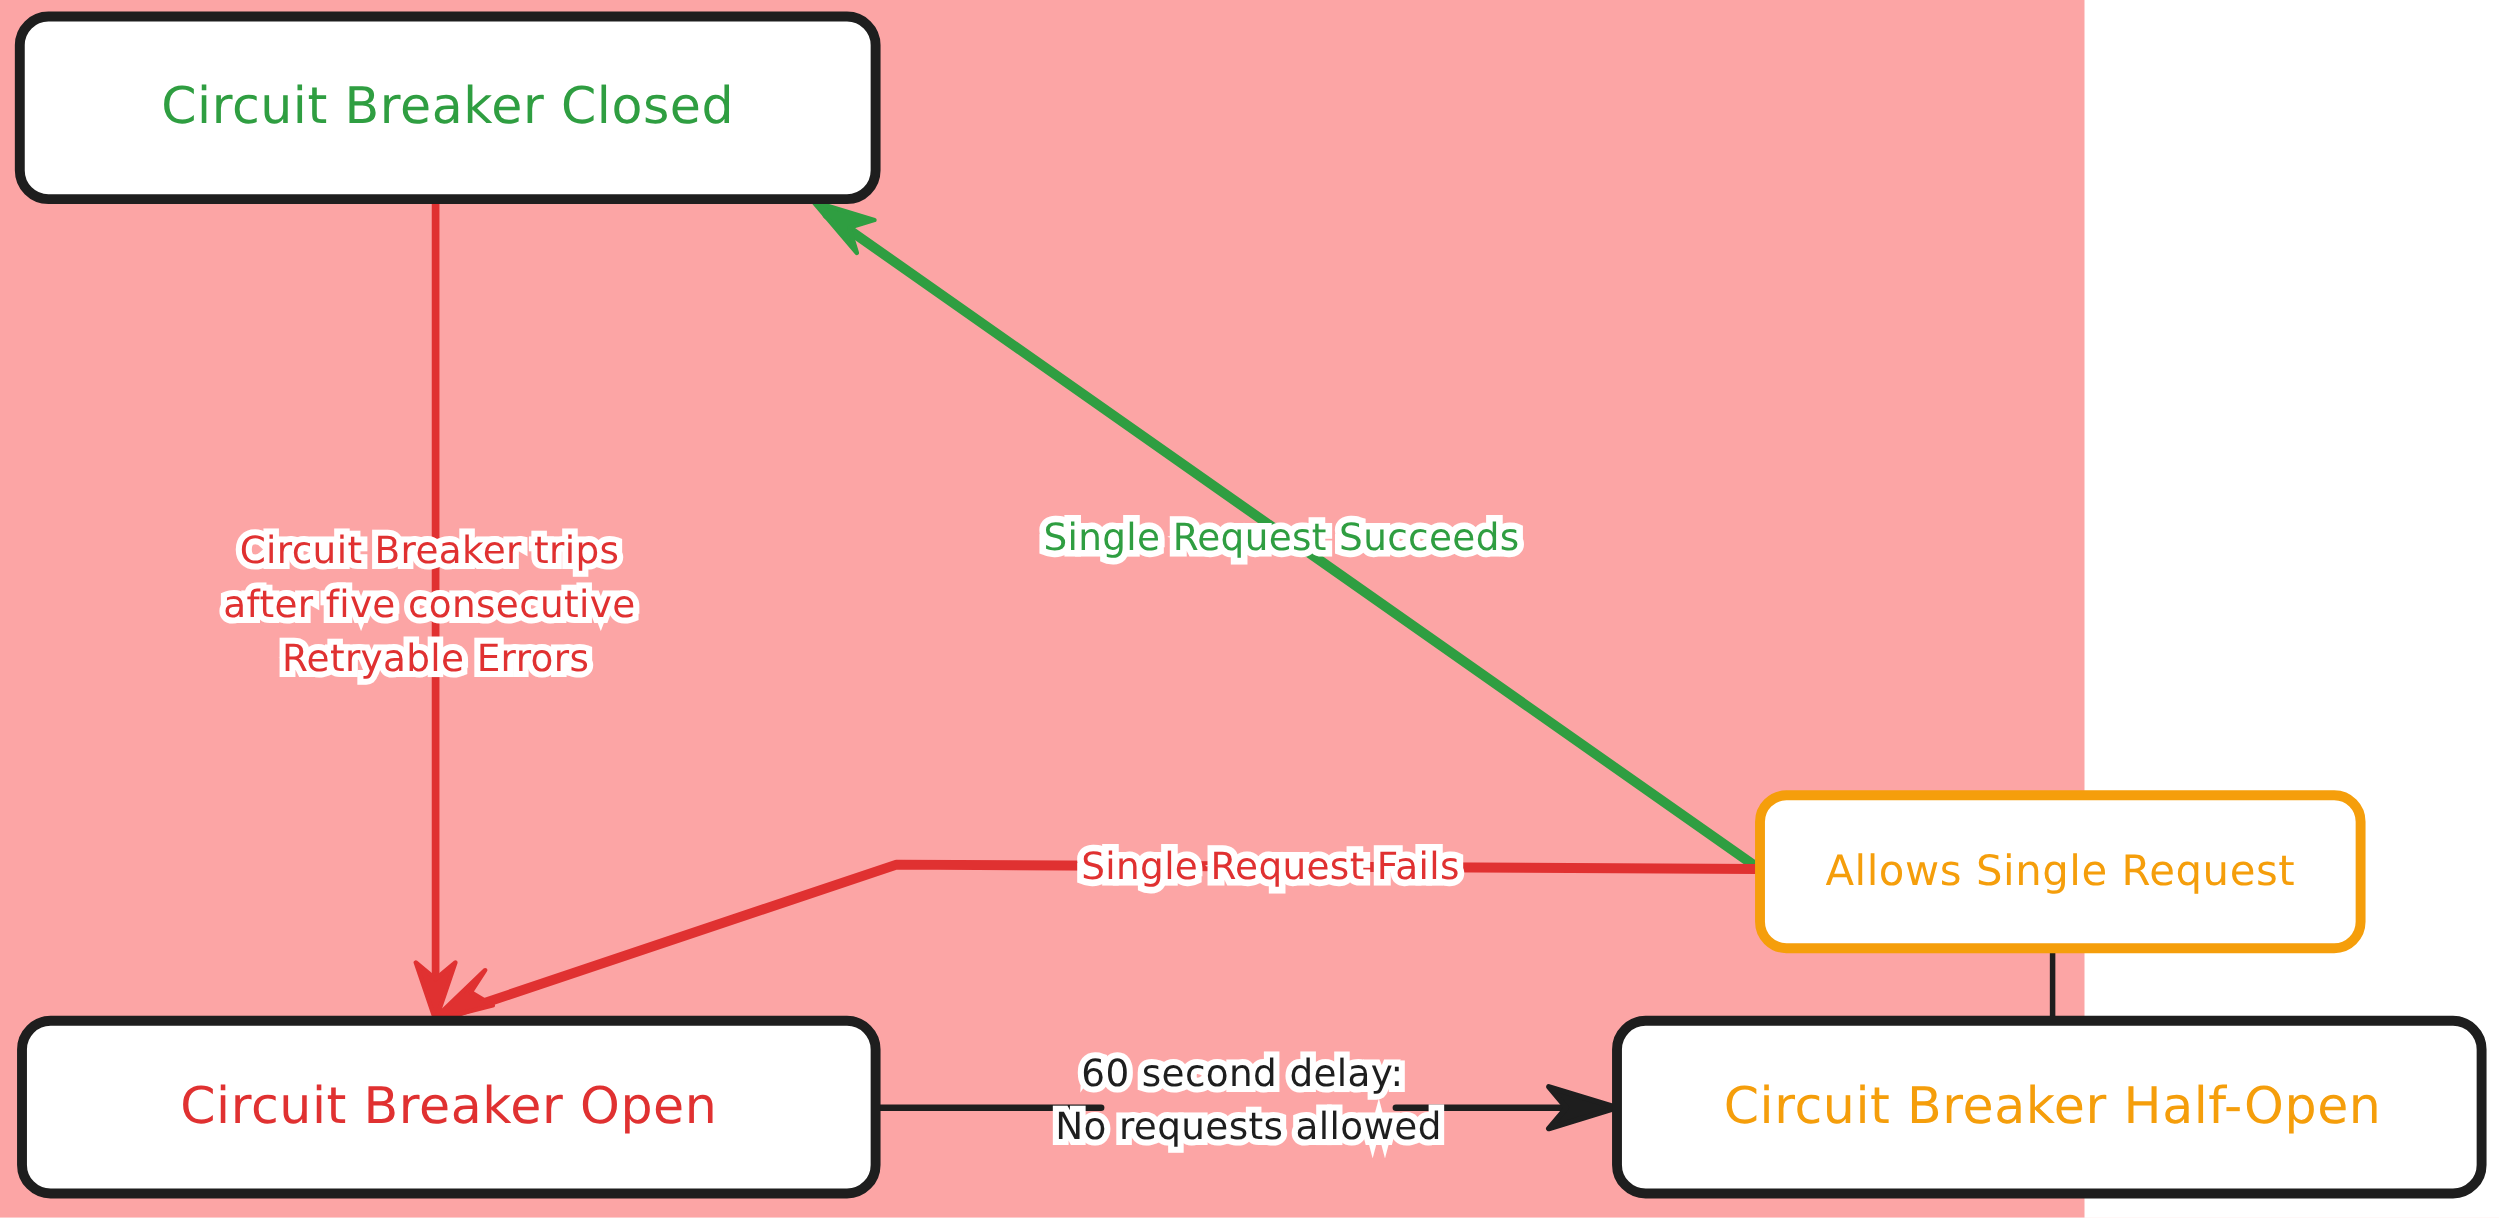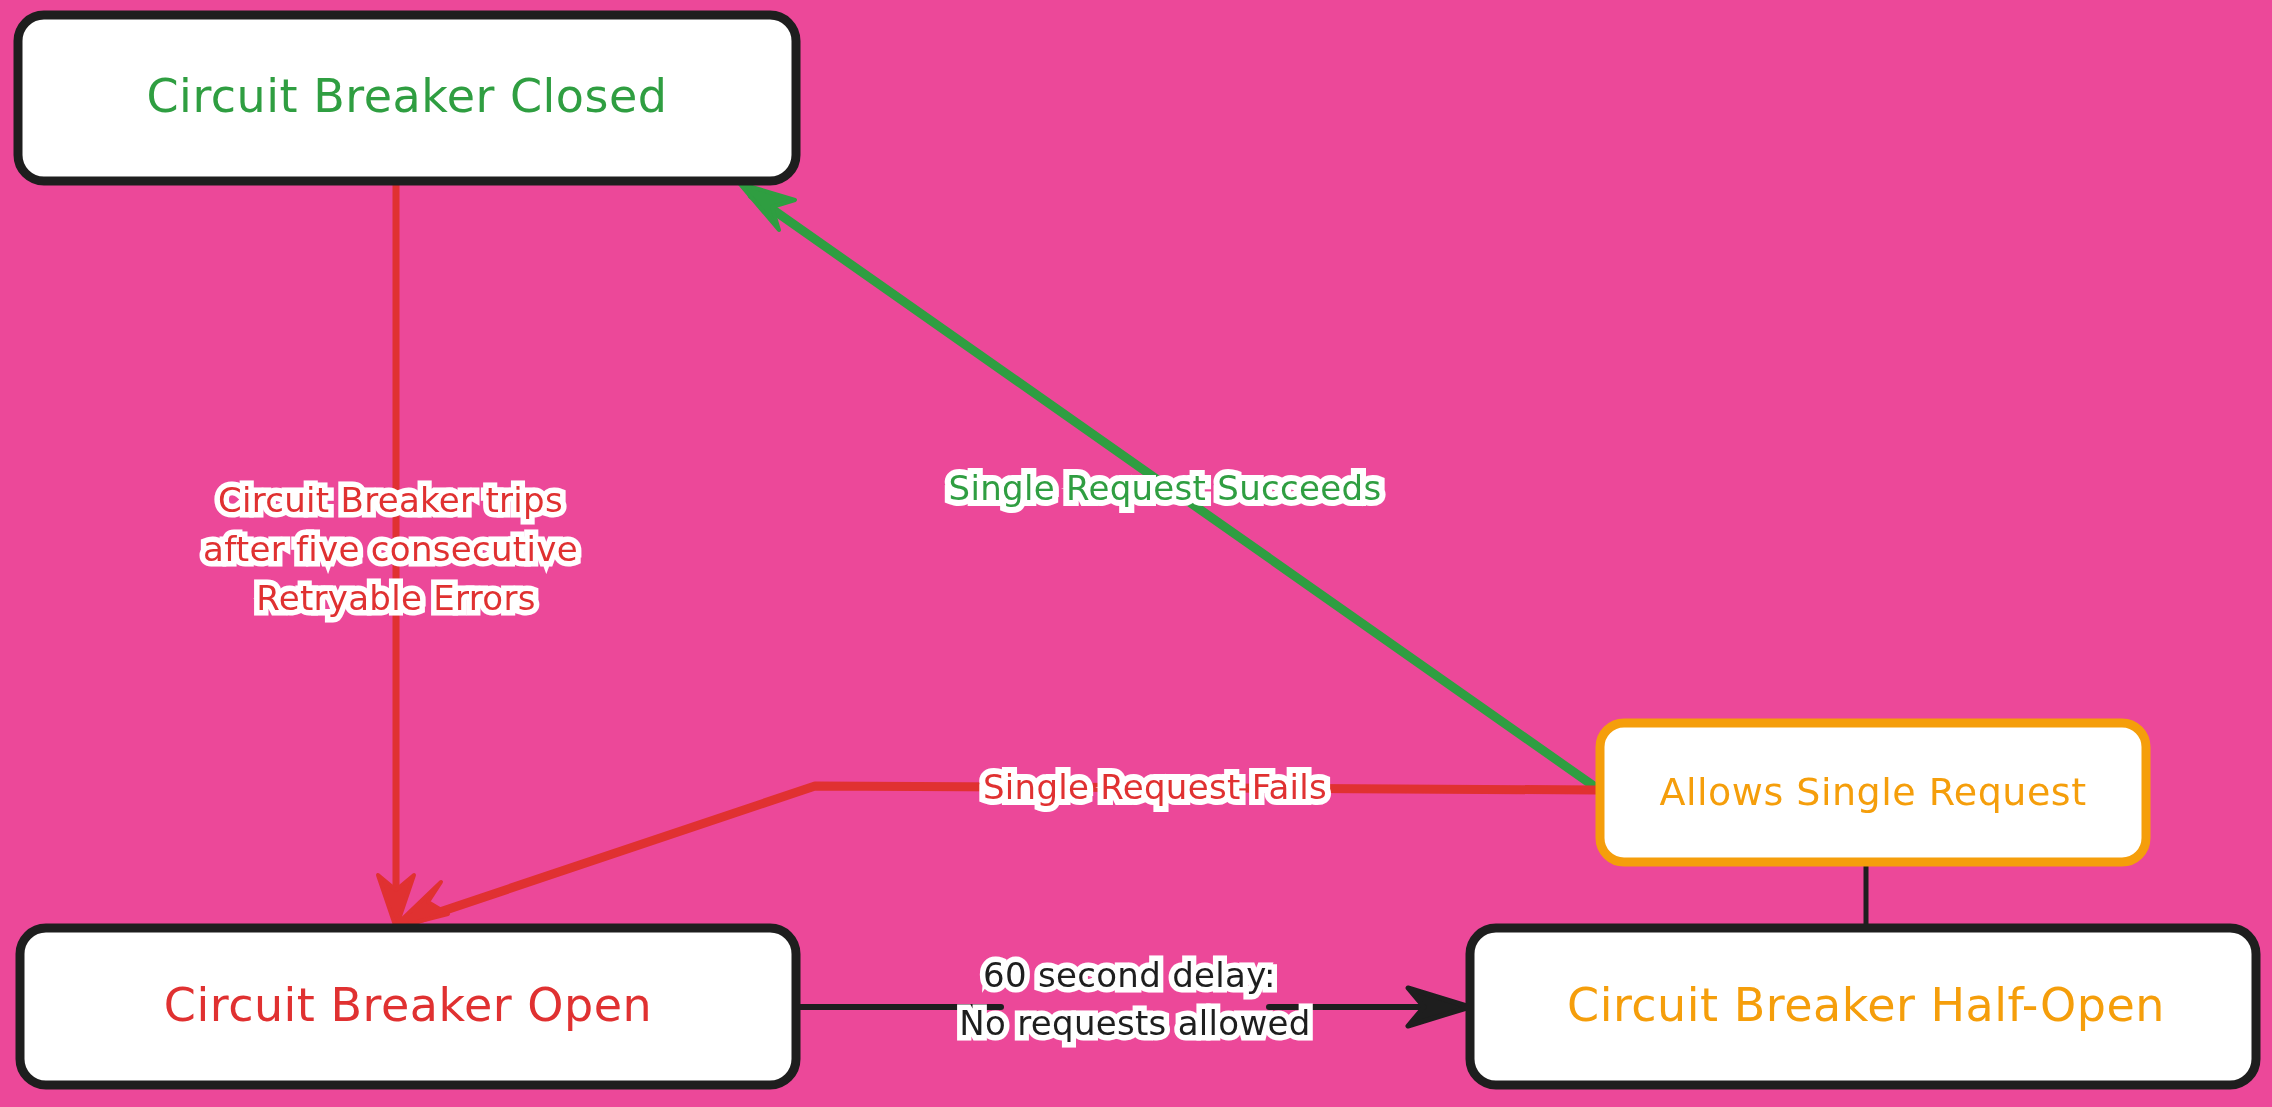--- a/index.html
+++ b/index.html
@@ -9,23 +9,23 @@
     background: #ffffff;
   }
   body {
     width: 2272px;
     height: 1107px;
     font-family: "DejaVu Sans", sans-serif;
     overflow: hidden;
   }
   #diagram-root {
     position: relative;
-    width: 2272px;
+    width: 1895px;
     height: 1107px;
-    background: #ec4899;
+    background: #fca5a5;
   }
   svg.diagram-canvas {
     position: absolute;
     top: 0;
     left: 0;
     width: 2272px;
     height: 1107px;
     display: block;
   }
   .node-label {

